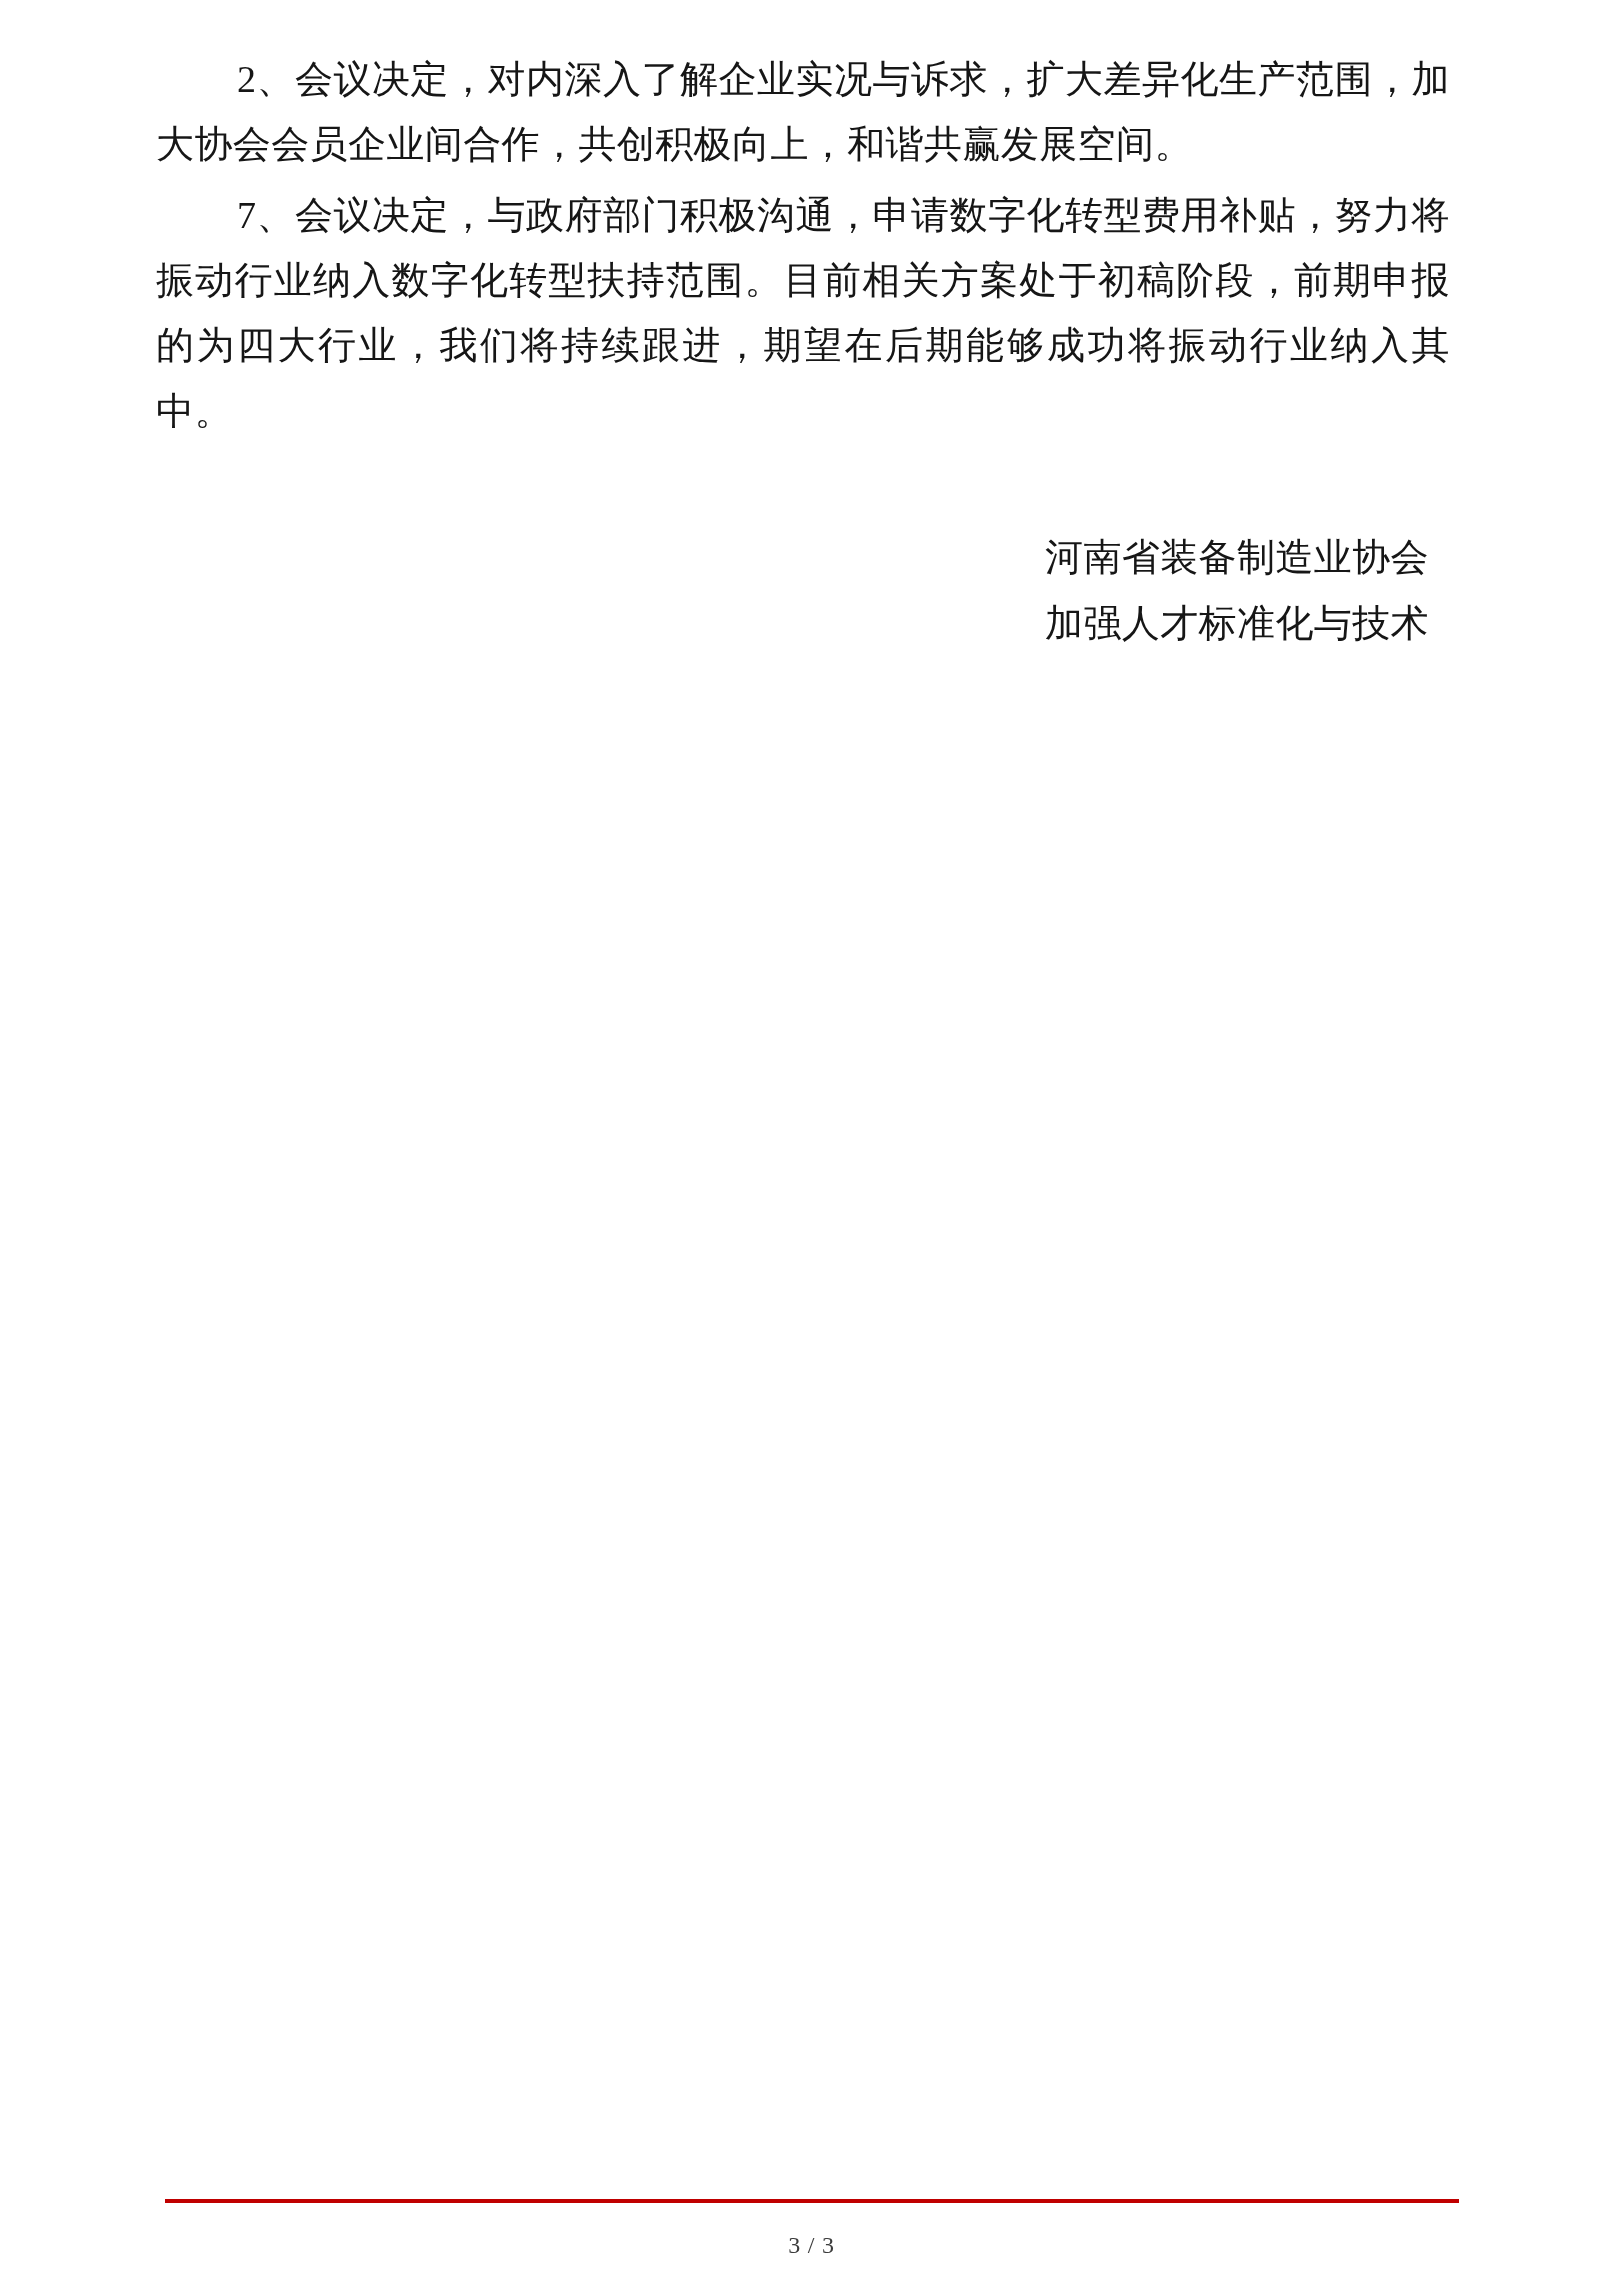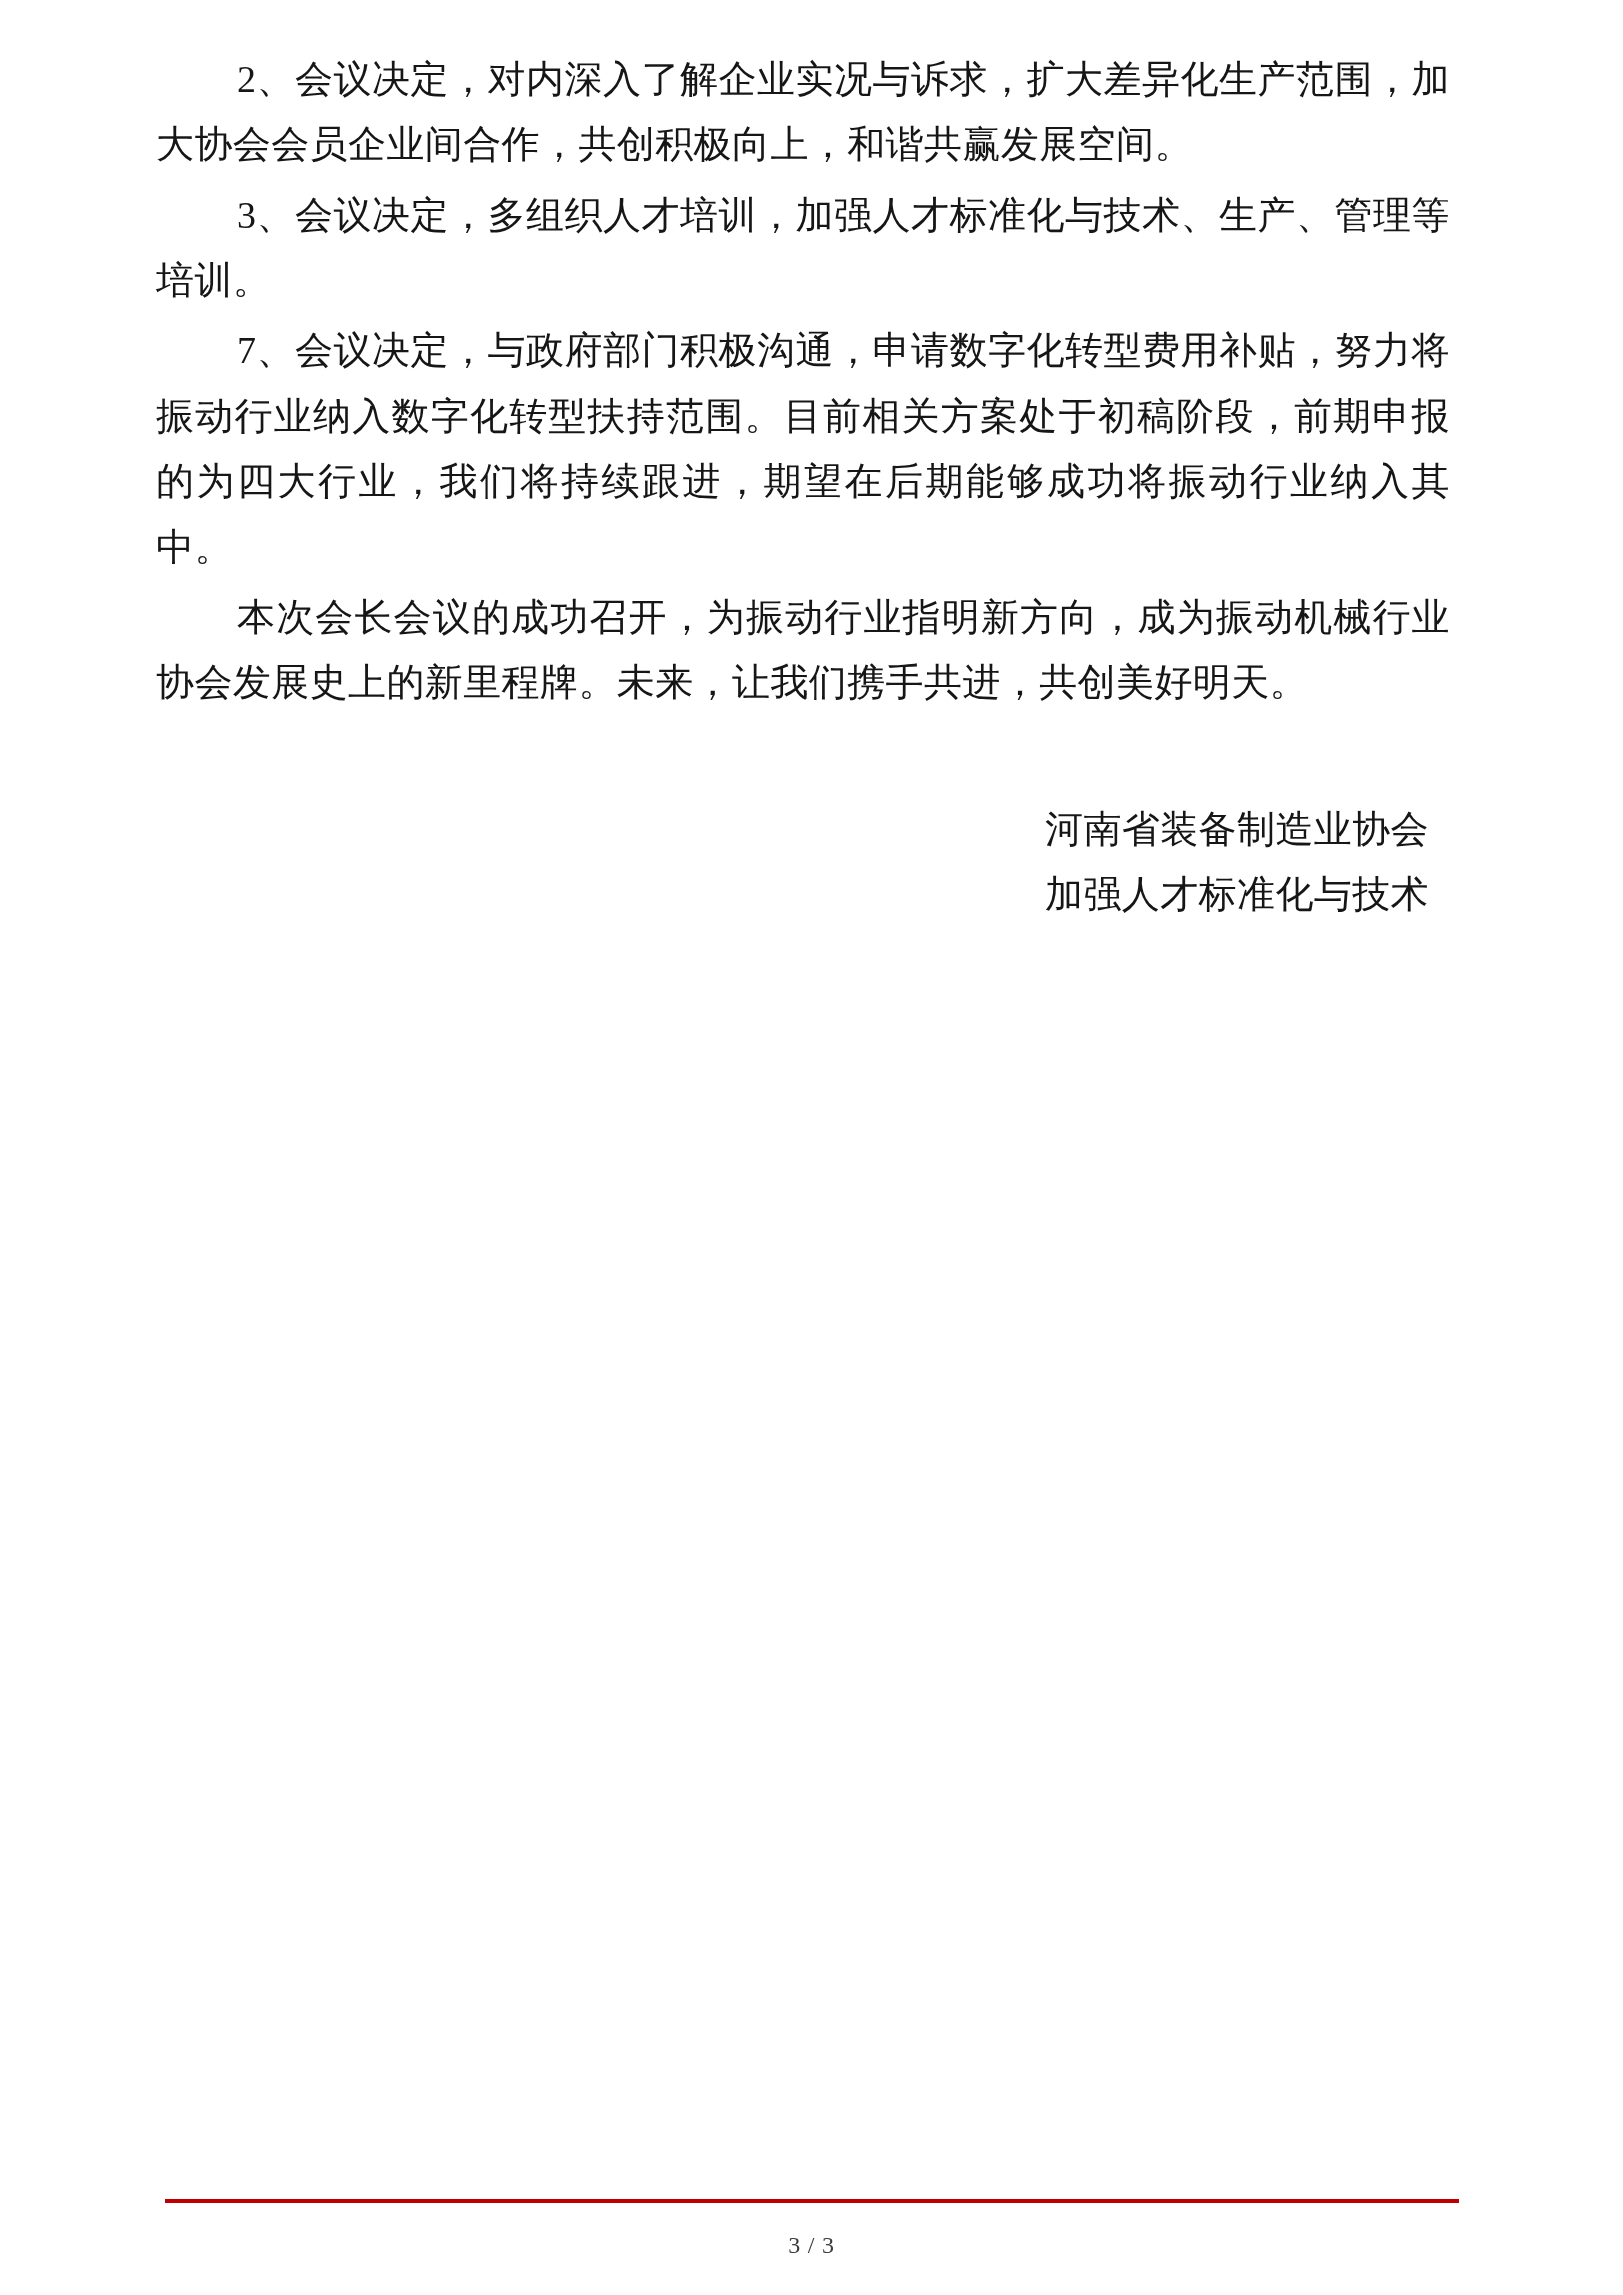--- a/index.html
+++ b/index.html
@@ -76,23 +76,21 @@
     border-radius: 29px;
   }
 </style>
 </head>
 <body>
 
 <div class="page">
 
   <div class="doc-body">
     <p class="para">2、会议决定，对内深入了解企业实况与诉求，扩大差异化生产范围，加大协会会员企业间合作，共创积极向上，和谐共赢发展空间。</p>
-    <p class="para">3、会议决定，多组织人才培训，加强人才标准化与技术、生产、管理等培训。</p>
     <p class="para">7、会议决定，与政府部门积极沟通，申请数字化转型费用补贴，努力将振动行业纳入数字化转型扶持范围。目前相关方案处于初稿阶段，前期申报的为四大行业，我们将持续跟进，期望在后期能够成功将振动行业纳入其中。</p>
-    <p class="para">本次会长会议的成功召开，为振动行业指明新方向，成为振动机械行业协会发展史上的新里程牌。未来，让我们携手共进，共创美好明天。</p>
 
     <div class="sign-block">
       <div class="sign-line">河南省装备制造业协会</div>
       <div class="sign-line">加强人才标准化与技术</div>
     </div>
   </div>
 
   <div class="footer">
     <div class="footer-rule"></div>
     <div class="page-number">3 / 3</div>

